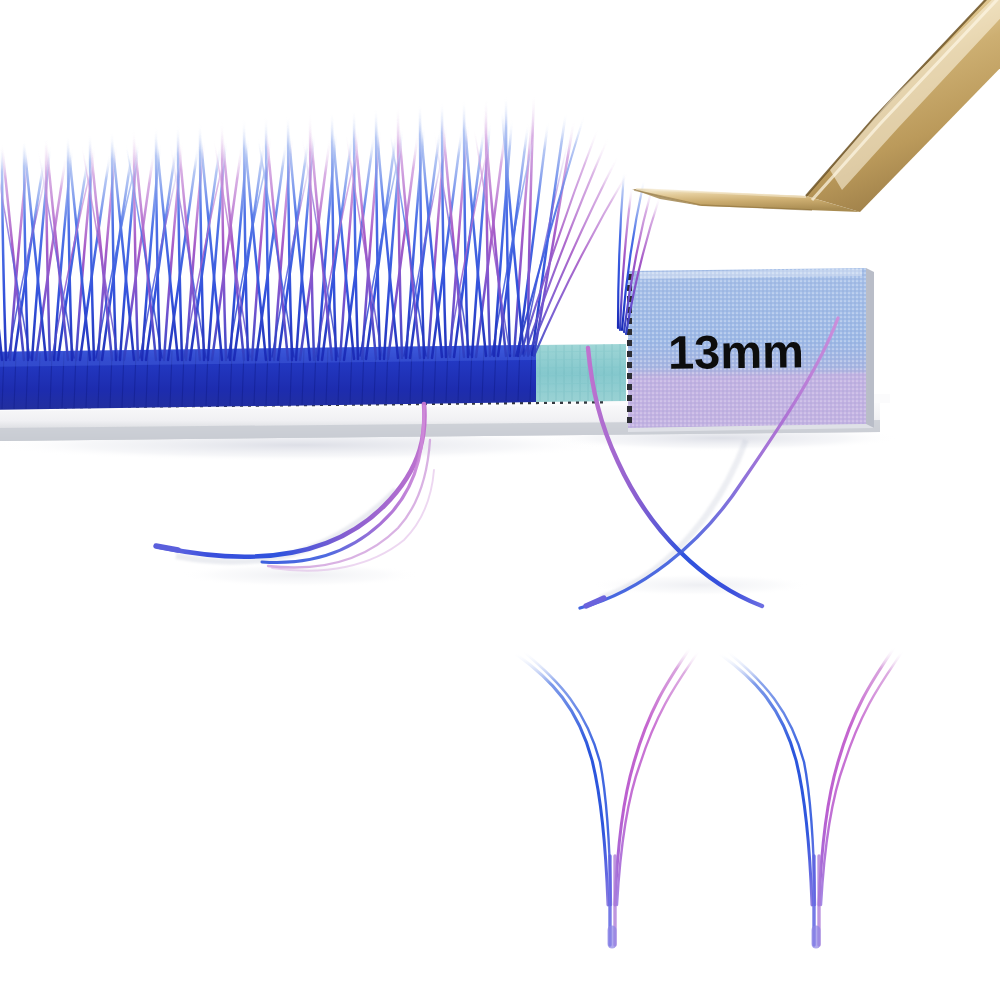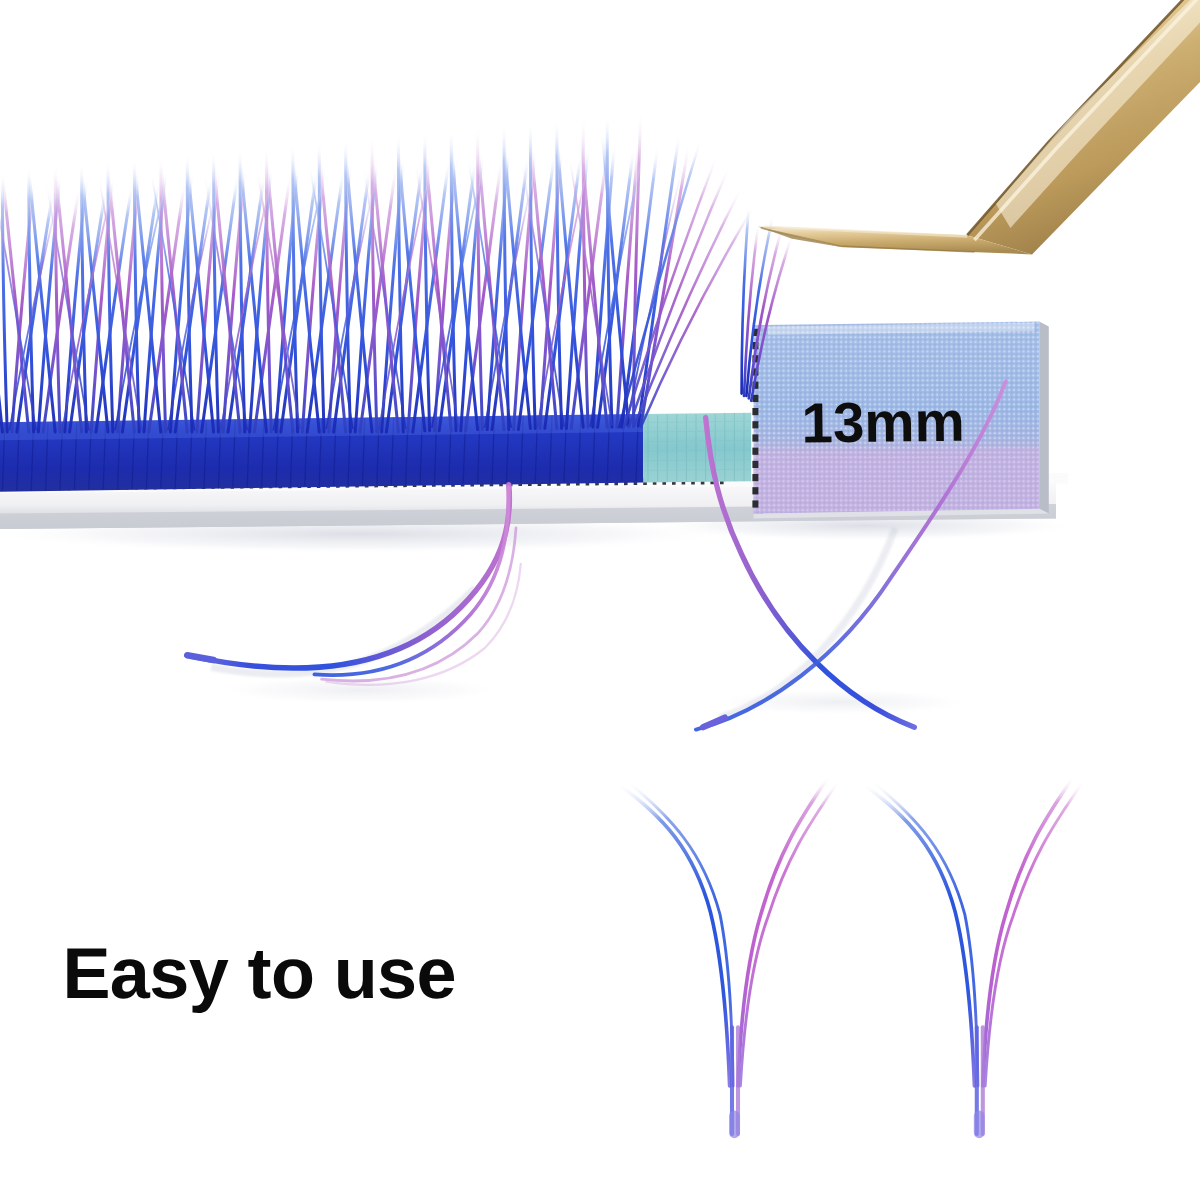--- a/index.html
+++ b/index.html
@@ -626,16 +626,15 @@
       <path d="M816 945 L 816 848" stroke="url(#gFanStem)" stroke-width="10" stroke-linecap="round" opacity="0.95"></path>
       <path d="M814 945 L 814 856" stroke="#5d63e2" stroke-width="3.4" stroke-linecap="round" opacity="0.85"></path>
       <path d="M819 945 L 819 856" stroke="#ae7cd8" stroke-width="3.4" stroke-linecap="round" opacity="0.8"></path>
       <path d="M816 944 L 816 930" stroke="#8f86e6" stroke-width="9" stroke-linecap="round" opacity="0.7"></path>
     </g>
 
   </svg>
 
   <div class="card-label">13mm</div>
 
-  <div class="txt-main">Easy to use</div>
 
 
 </div>
 
 </body></html>

